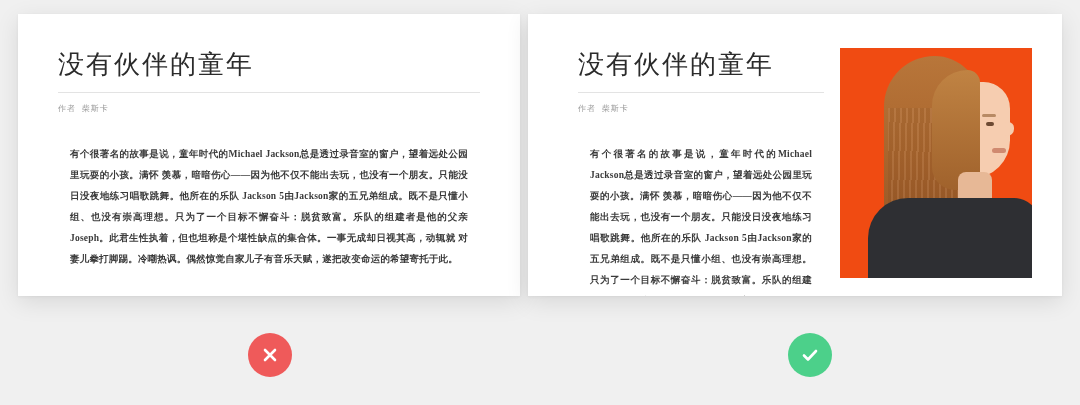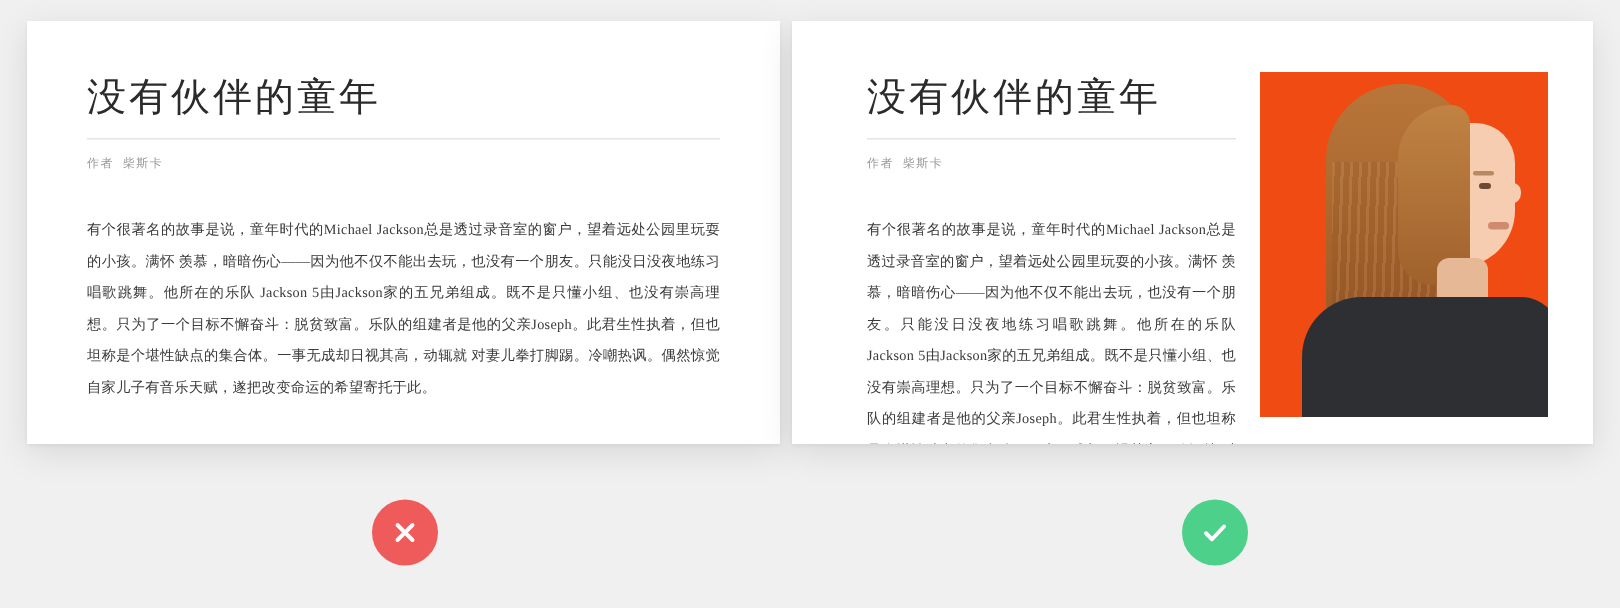--- a/index.html
+++ b/index.html
@@ -71,21 +71,22 @@
     font-size: 8px;
     color: #9a9a9a;
     letter-spacing: 1px;
     margin: 0 0 30px 0;
   }
 
   .body-text {
     font-family: "Liberation Serif", serif;
     color: #3a3a3a;
     text-align: justify;
-    margin: 0;
+    margin: 12px;
+    font-weight: bold;
   }
   .card-bad .body-text {
     font-size: 9.5px;
     line-height: 21px;
     letter-spacing: 0.2px;
   }
 
   
   .good-inner {
     display: flex;

